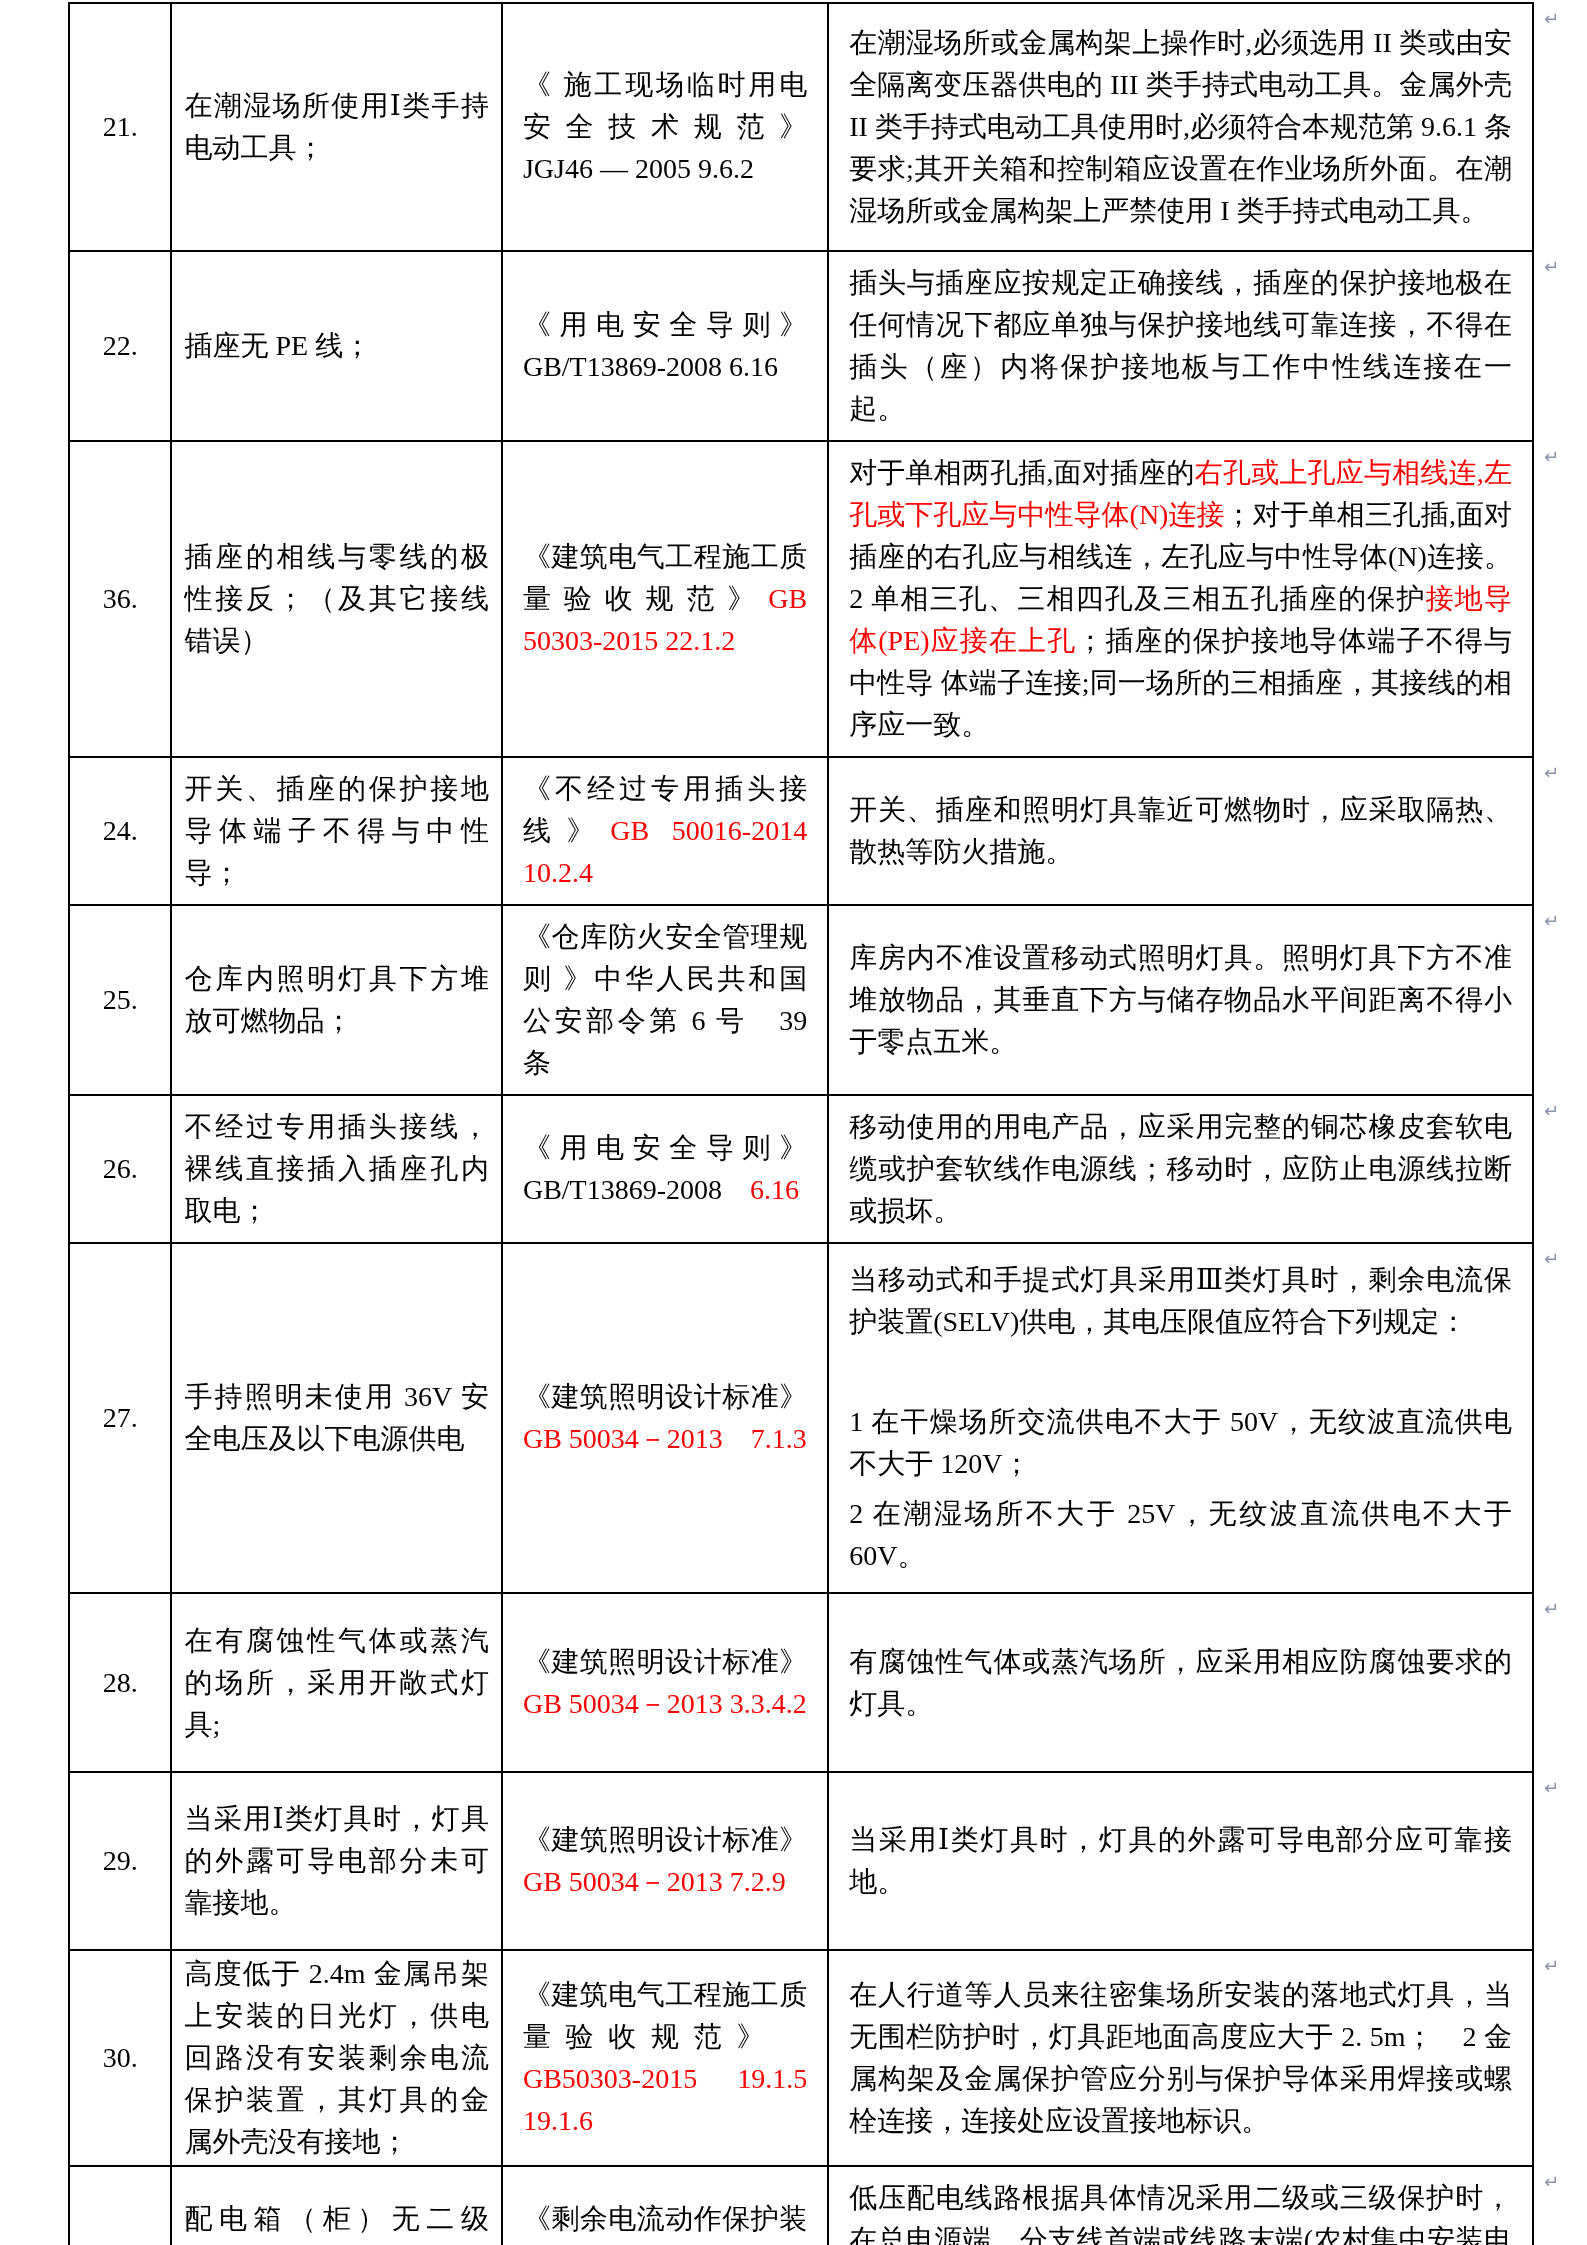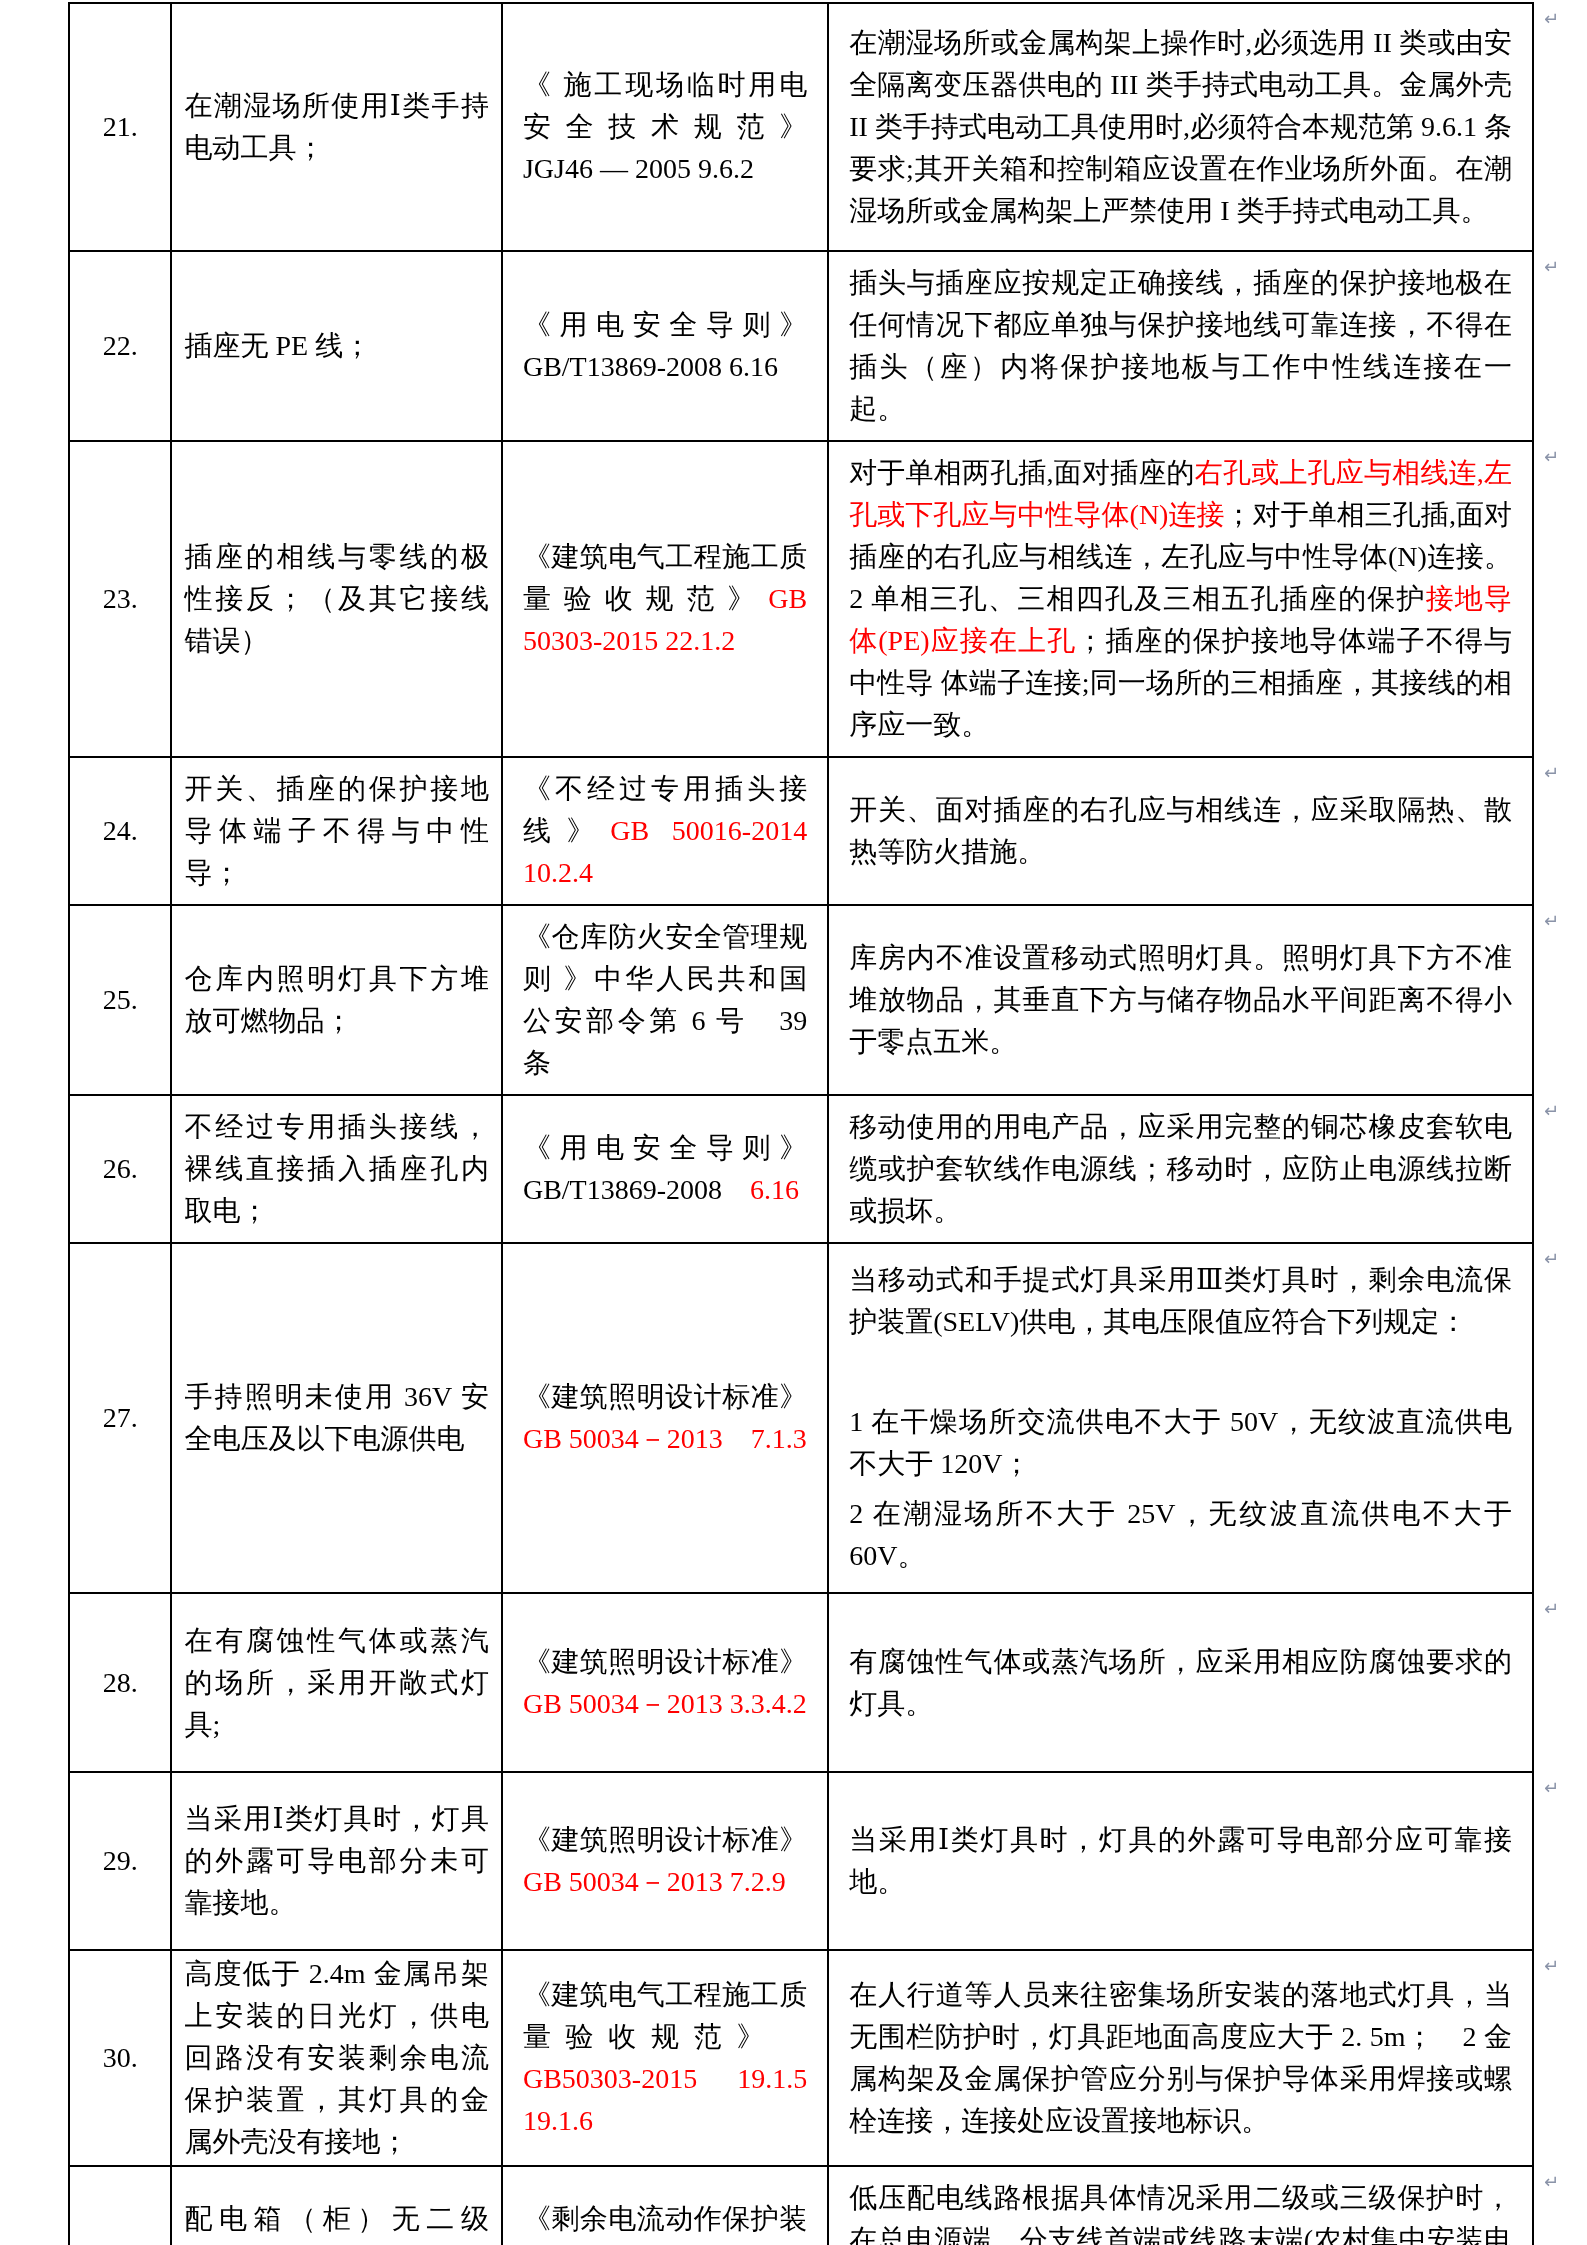--- a/index.html
+++ b/index.html
@@ -81,21 +81,21 @@
     <div class="cell c4">
       <div>
           <p class="para"><span>插头与插座应按规定正确接线，插座的保护接地极在任何情况下都应单独与保护接地线可靠连接，不得在插头（座）内将保护接地板与工作中性线连接在一起。</span></p>
         </div>
       <span class="pmark">↵</span>
     </div>
   </div>
 
   <div class="t-row">
     <div class="cell c1">
-      <span>23.</span>
+      <span>36.</span>
     </div>
     <div class="cell c2">
       <span>插座的相线与零线的极性接反；（及其它接线错误）</span>
     </div>
     <div class="cell c3">
       <div>
           <p class="para"><span>《建筑电气工程施工质量验收规范》</span><span class="red">GB　50303-2015 22.1.2</span></p>
         </div>
     </div>
     <div class="cell c4">
@@ -113,21 +113,21 @@
     <div class="cell c2">
       <span>开关、插座的保护接地导体端子不得与中性导；</span>
     </div>
     <div class="cell c3">
       <div>
           <p class="para"><span>《不经过专用插头接线》</span><span class="red">GB 50016-2014 10.2.4</span></p>
         </div>
     </div>
     <div class="cell c4">
       <div>
-          <p class="para"><span>开关、面对插座的右孔应与相线连，应采取隔热、散热等防火措施。</span></p>
+          <p class="para"><span>开关、插座和照明灯具靠近可燃物时，应采取隔热、散热等防火措施。</span></p>
         </div>
       <span class="pmark">↵</span>
     </div>
   </div>
 
   <div class="t-row">
     <div class="cell c1">
       <span>25.</span>
     </div>
     <div class="cell c2">

